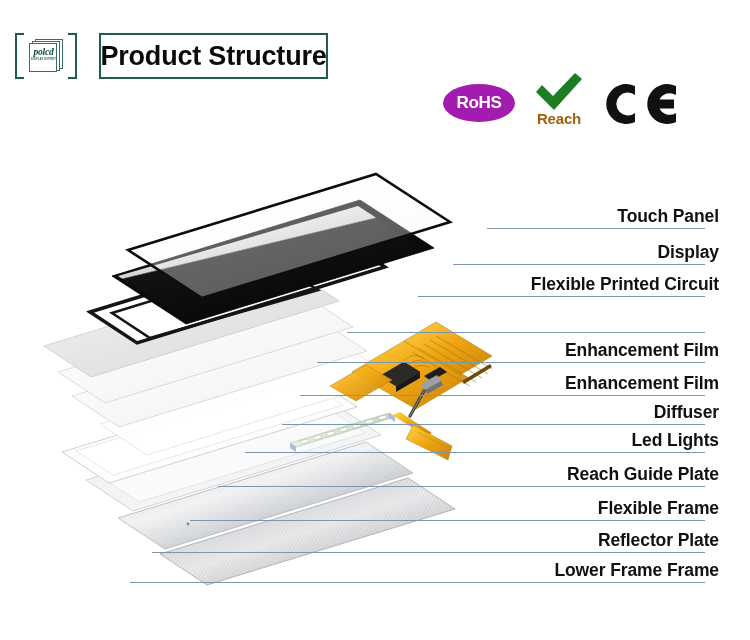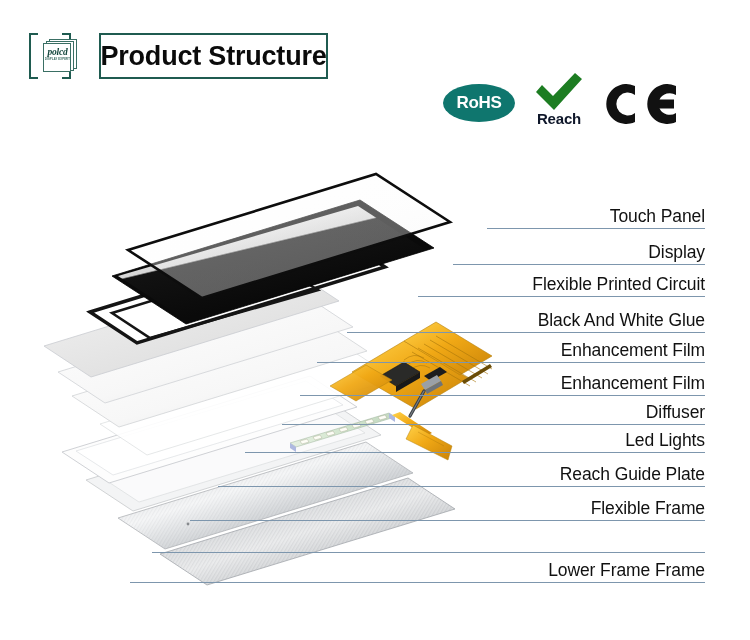--- a/index.html
+++ b/index.html
@@ -10,21 +10,21 @@
     font-family:"Liberation Sans", sans-serif;
     position:relative;
     overflow:hidden;
   }
   #root { position:absolute; left:0; top:0; width:750px; height:640px; }
 
   
   .header { position:absolute; left:0; top:0; width:750px; height:100px; }
 
   .logo-box {
-    position:absolute; left:29px; top:33px; width:42px; height:46px;
+    position:absolute; left:15px; top:33px; width:62px; height:46px;
   }
   .logo-bracket-l, .logo-bracket-r {
     position:absolute; top:0; width:9px; height:46px;
     border-top:2px solid #1f5b50; border-bottom:2px solid #1f5b50;
   }
   .logo-bracket-l { left:0; border-left:2px solid #1f5b50; }
   .logo-bracket-r { right:0; border-right:2px solid #1f5b50; }
   .logo-card {
     position:absolute; left:14px; top:6px; width:36px; height:33px;
   }
@@ -57,49 +57,49 @@
   }
 
   
   .certs { position:absolute; left:438px; top:72px; width:300px; height:62px; }
 
   .cert { position:absolute; }
 
   .cert-rohs { left:5px; top:12px; width:72px; height:38px; }
   .rohs-oval {
     width:72px; height:38px; border-radius:50%;
-    background:#0f766e;
+    background:#a21caf;
     display:flex; align-items:center; justify-content:center;
   }
   .rohs-text {
     color:#ffffff; font-size:17px; font-weight:bold; letter-spacing:-0.3px;
   }
 
   .cert-reach { left:88px; top:0px; width:66px; height:62px; }
   .reach-check { position:absolute; left:7px; top:0px; width:52px; height:40px; }
   .reach-text {
     position:absolute; left:0; top:38px; width:66px; text-align:center;
-    font-size:15px; font-weight:bold; color:#0f172a; letter-spacing:-0.2px;
+    font-size:15px; font-weight:bold; color:#a16207; letter-spacing:-0.2px;
   }
 
   .cert-ce { left:166px; top:10px; width:78px; height:44px; }
   .ce-mark { width:78px; height:44px; }
 
   .cert-iso { left:258px; top:8px; width:50px; height:48px; }
   .iso-mark { width:50px; height:48px; }
 
   
   .diagram { position:absolute; left:0; top:84px; width:750px; height:510px; }
   .diagram svg { display:block; }
 
   
   .labels { position:absolute; left:0; top:0; width:750px; height:640px; }
   .label-row {
-    position:absolute; right:45px; height:28px;
-    display:flex; align-items:flex-end; justify-content:flex-end;
+    position:absolute; right:31px; height:28px;
+    display:flex; align-items:flex-end; justify-content:flex-end;font-weight:bold;
   }
   .label-text {
     font-size:17.5px; color:#111111; line-height:1;
     white-space:nowrap; padding-bottom:3px; letter-spacing:-0.1px;
   }
   .leader-line {
     position:absolute; height:0;
     border-top:1.2px solid #7d96ad;
   }
 </style>
@@ -352,23 +352,20 @@
     <div class="label-row" style="top:236px;">
       <span class="label-text">Display</span>
     </div>
 
     <div class="leader-line" style="left:418px; top:296px; width:287px;"></div>
     <div class="label-row" style="top:268px;">
       <span class="label-text">Flexible Printed Circuit</span>
     </div>
 
     <div class="leader-line" style="left:347px; top:332px; width:358px;"></div>
-    <div class="label-row" style="top:304px;">
-      <span class="label-text">Black And White Glue</span>
-    </div>
 
     <div class="leader-line" style="left:317px; top:362px; width:388px;"></div>
     <div class="label-row" style="top:334px;">
       <span class="label-text">Enhancement Film</span>
     </div>
 
     <div class="leader-line" style="left:300px; top:395px; width:405px;"></div>
     <div class="label-row" style="top:367px;">
       <span class="label-text">Enhancement Film</span>
     </div>
@@ -387,20 +384,23 @@
     <div class="label-row" style="top:458px;">
       <span class="label-text">Reach Guide Plate</span>
     </div>
 
     <div class="leader-line" style="left:190px; top:520px; width:515px;"></div>
     <div class="label-row" style="top:492px;">
       <span class="label-text">Flexible Frame</span>
     </div>
 
     <div class="leader-line" style="left:152px; top:552px; width:553px;"></div>
+    <div class="label-row" style="top:524px;">
+      <span class="label-text">Reflector Plate</span>
+    </div>
 
     <div class="leader-line" style="left:130px; top:582px; width:575px;"></div>
     <div class="label-row" style="top:554px;">
       <span class="label-text">Lower Frame Frame</span>
     </div>
 
   </div>
 
 </div>
 

